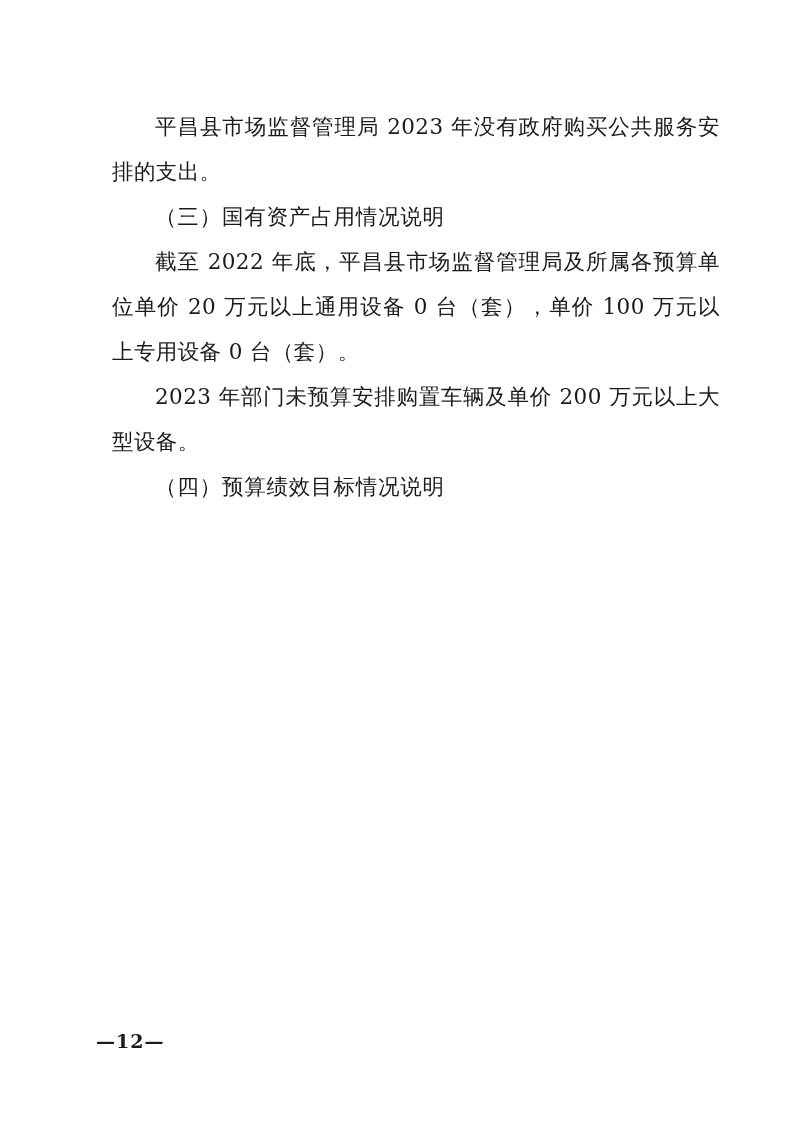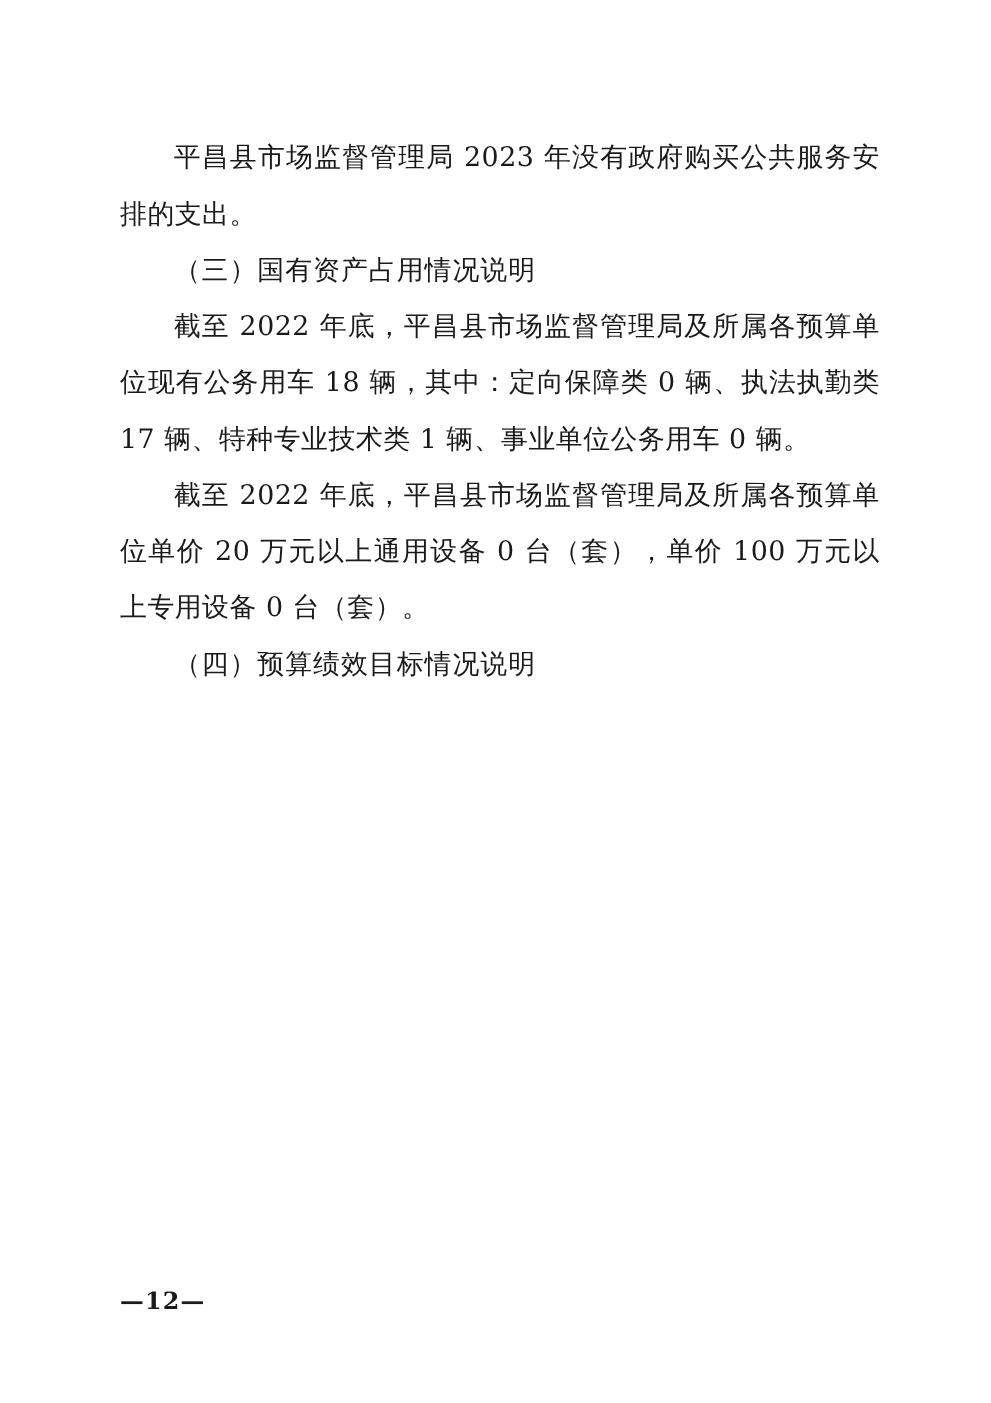--- a/index.html
+++ b/index.html
@@ -14,21 +14,21 @@
   .page {
     position: relative;
     width: 793px;
     height: 1122px;
     margin: 0 auto;
     background: #ffffff;
     overflow: hidden;
   }
   .content {
     position: absolute;
-    left: 96px;
+    left: 112px;
     top: 104px;
     width: 608px;
   }
   p {
     margin: 0;
     font-size: 21.5px;
     line-height: 45px;
     letter-spacing: 0.4px;
     text-align: justify;
     text-justify: inter-ideograph;
@@ -58,24 +58,24 @@
 
 <div class="page">
 
   <div class="content">
 
     <p class="indent">平昌县市场监督管理局 2023 年没有政府购买公共服务安排的支出。</p>
 
     <p class="heading">（三）国有资产占用情况说明</p>
 
 
-    <p class="indent">截至 2022 年底，平昌县市场监督管理局及所属各预算单位现有公务用车 18 辆，其中：定向保障类 0 辆、执法执勤类 17 辆、特种专业技术类 1 辆、事业单位公务用车 0 辆。</p>
 
     <p class="indent">截至 2022 年底，平昌县市场监督管理局及所属各预算单位单价 20 万元以上通用设备 0 台（套），单价 100 万元以上专用设备 0 台（套）。</p>
 
+    <p class="indent">2023 年部门未预算安排购置车辆及单价 200 万元以上大型设备。</p>
 
     <p class="heading">（四）预算绩效目标情况说明</p>
 
 
   </div>
 
   <div class="footer">—12—</div>
 
 </div>
 

